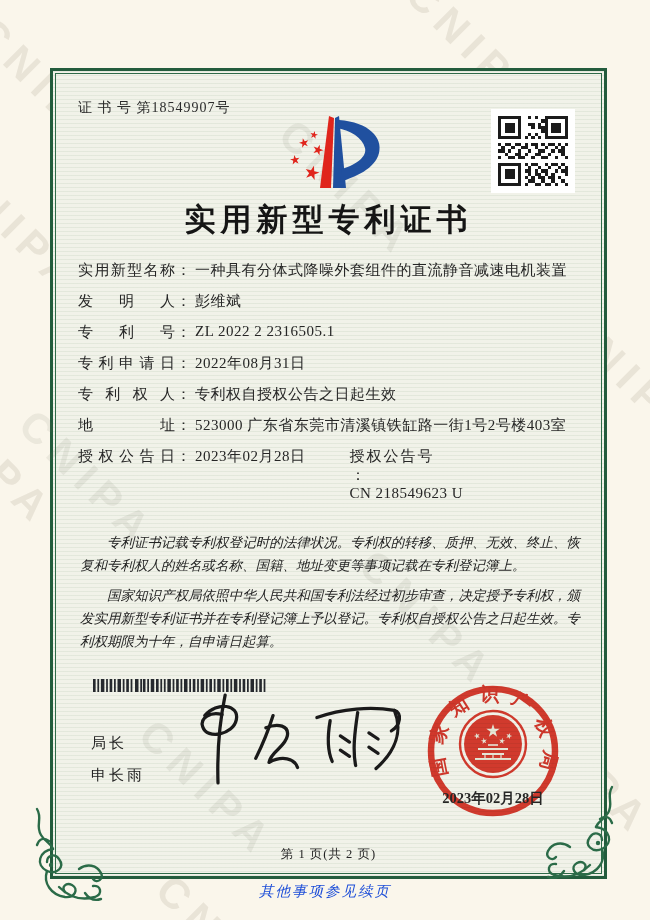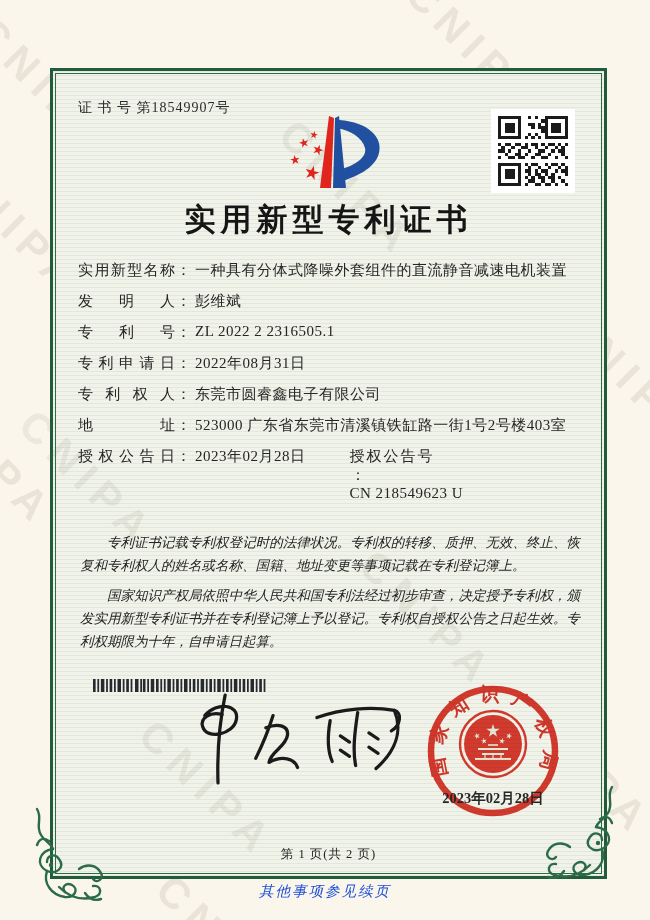--- a/index.html
+++ b/index.html
@@ -135,21 +135,21 @@
           <span class="fvalue">ZL 2022 2 2316505.1</span>
       </div>
       <div class="frow">
         <span class="flabel">专利申请日</span>
           <span class="fcolon">：</span>
           <span class="fvalue">2022年08月31日</span>
       </div>
       <div class="frow">
         <span class="flabel">专利权人</span>
           <span class="fcolon">：</span>
-          <span class="fvalue">东莞市圆睿鑫电子有限公司</span>
+          <span class="fvalue">专利权自授权公告之日起生效</span>
       </div>
       <div class="frow">
         <span class="flabel">地址</span>
           <span class="fcolon">：</span>
           <span class="fvalue">523000 广东省东莞市清溪镇铁缸路一街1号2号楼403室</span>
       </div>
       <div class="frow">
         <span class="flabel">授权公告日</span>
           <span class="fcolon">：</span>
           <span class="fvalue">2023年02月28日</span>
@@ -163,20 +163,24 @@
 
     <div class="paras">
       <p>专利证书记载专利权登记时的法律状况。专利权的转移、质押、无效、终止、恢复和专利权人的姓名或名称、国籍、地址变更等事项记载在专利登记簿上。</p>
       <p>国家知识产权局依照中华人民共和国专利法经过初步审查，决定授予专利权，颁发实用新型专利证书并在专利登记簿上予以登记。专利权自授权公告之日起生效。专利权期限为十年，自申请日起算。</p>
     </div>
 
     <svg class="barcode" viewBox="0 0 100 12" preserveAspectRatio="none">
       <path fill="#26292e" d="M0 0h1.5v12H0zM2.5 0h1v12h-1zM4.5 0h2v12h-2zM7.5 0h1v12h-1zM9.5 0h1.5v12H9.5zM12 0h1v12h-1zM14 0h2v12h-2zM17 0h1v12h-1zM19 0h1.5v12H19zM21.5 0h1v12h-1zM24 0h2v12h-2zM27 0h1v12h-1zM28.5 0h1.5v12h-1.5zM31 0h1v12h-1zM33 0h2v12h-2zM36 0h1.5v12H36zM38.5 0h1v12h-1zM40.5 0h1v12h-1zM42.5 0h2v12h-2zM45.5 0h1v12h-1zM47.5 0h1.5v12h-1.5zM50 0h1v12h-1zM52 0h2v12h-2zM55 0h1v12h-1zM57 0h1.5v12H57zM59.5 0h1v12h-1zM61.5 0h2v12h-2zM64.5 0h1v12h-1zM66.5 0h1.5v12h-1.5zM69 0h1v12h-1zM71 0h2v12h-2zM74 0h1v12h-1zM76 0h1.5v12H76zM78.5 0h1v12h-1zM80.5 0h2v12h-2zM83.5 0h1v12h-1zM85.5 0h1.5v12h-1.5zM88 0h1v12h-1zM90 0h2v12h-2zM93 0h1v12h-1zM95 0h1.5v12H95zM97.5 0h1v12h-1z"></path>
     </svg>
 
+    <div class="director">
+      <div>局长</div>
+      <div>申长雨</div>
+    </div>
 
     <svg class="sign" viewBox="0 0 215 102">
       <g fill="none" stroke="#1a1a1a" stroke-width="3.2" stroke-linecap="round" stroke-linejoin="round">
         <path d="M38,8 C33,32 30,62 31,94"></path>
         <path d="M18,28 C30,14 52,17 49,32 C46,47 20,52 16,39 C13,30 24,24 35,27"></path>
         <path d="M85,28 C80,44 74,58 68,70"></path>
         <path d="M78,40 C90,35 101,38 99,48 C97,59 83,63 81,74 C94,67 106,70 109,79"></path>
         <path d="M128,30 C152,21 182,19 204,23 C212,25 210,38 201,43"></path>
         <path d="M168,25 C165,45 163,62 166,77"></path>
         <path d="M141,33 C138,50 139,64 143,73"></path>

